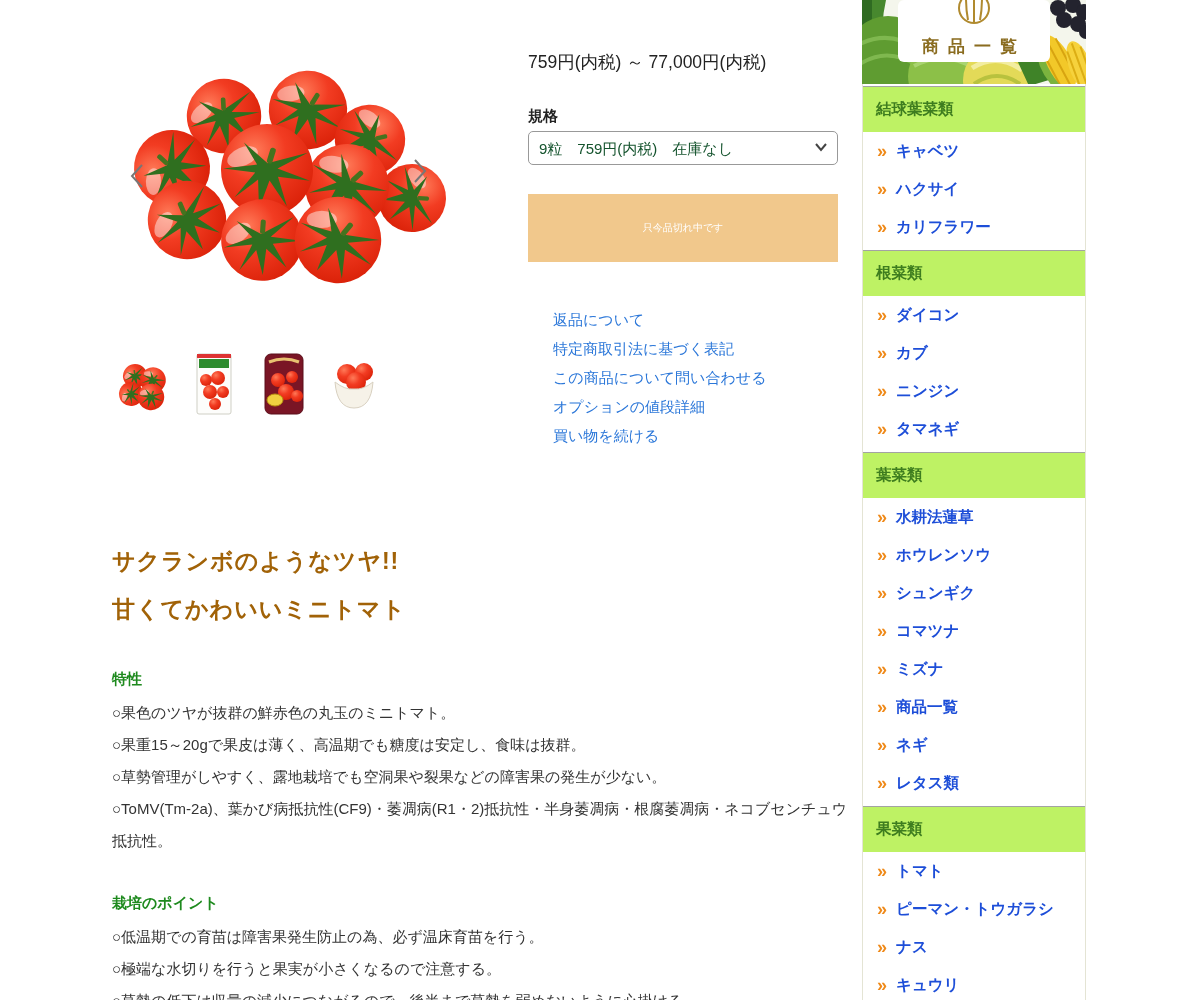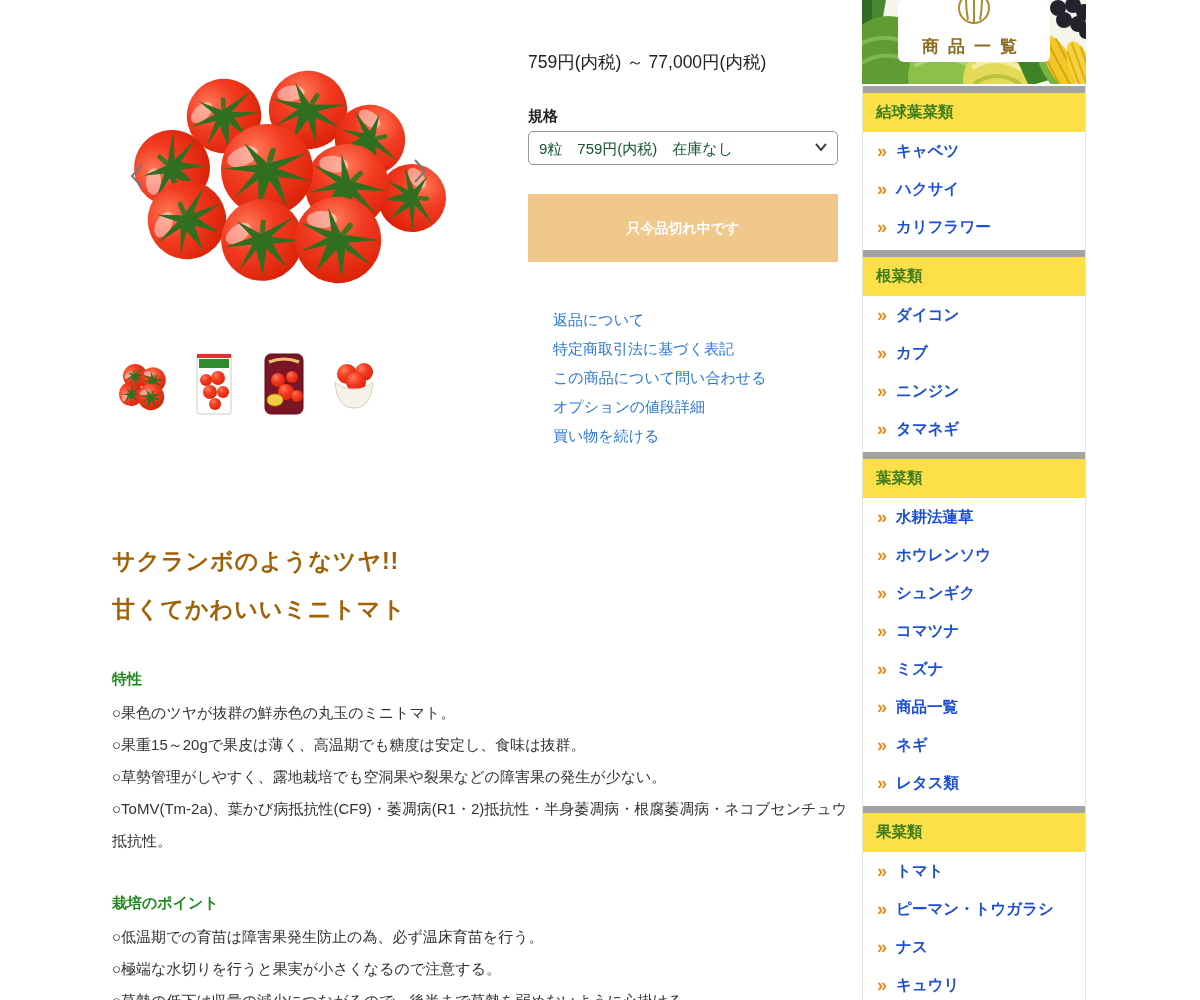--- a/index.html
+++ b/index.html
@@ -19,22 +19,22 @@
   #purchase { left:528px; top:0; width:310px; }
   #price { position:absolute; top:50px; left:0; font-size:17.5px; color:#222; }
   #spec-label { position:absolute; top:107px; left:0; font-size:15px; font-weight:bold; }
   #select-wrap { position:absolute; top:131px; left:0; width:310px; height:34px; }
   #spec-select { width:310px; height:34px; border:1px solid #999; border-radius:5px;
                  background:#fff; font-size:15px; padding:0 28px 0 10px;
                  -webkit-appearance:none; appearance:none;
                  font-family:"Liberation Sans","DejaVu Sans",sans-serif; color:#14532d; }
   #select-chev { position:absolute; right:11px; top:11px; pointer-events:none; }
   #soldout-btn { position:absolute; top:194px; left:0; width:310px; height:68px;
-                 background:#f1c88c; border:none; color:#fff; font-weight:bold;
-                 font-size:14px; text-align:center; line-height:68px; cursor:pointer;
+                 background:#f1c88c; border:none; color:#fff; font-weight:normal;
+                 font-size:10px; text-align:center; line-height:68px; cursor:pointer;
                  font-family:inherit; }
   #links { position:absolute; top:305px; left:25px; }
   #links a { display:block; color:#2b77d9; font-size:15px; line-height:29px;
              cursor:pointer; }
 
   
   #description { left:112px; top:0; width:748px; }
   .headline { position:absolute; font-size:23px; font-weight:bold; color:#a16207; letter-spacing:1px; }
   #headline1 { top:546px; }
   #headline2 { top:594px; }
@@ -44,21 +44,21 @@
   .bullets { position:absolute; width:748px; font-size:15px; color:#333; }
   #features-list { top:697px; }
   #cultivation-list { top:921px; }
   .bullets p { line-height:32px; }
 
   
   #sidebar { left:862px; top:0; width:224px; }
   #side-header-img { width:224px; height:84px; display:block; }
   #side-body { border-left:1px solid #e4e4d4; border-right:1px solid #e4e4d4; padding-top:2px; }
   .side-section { margin-bottom:4px; }
-  .side-cat { border-top:7px solid #a3a3a3; background:#fde047; height:46px;
+  .side-cat { border-top:1px solid #a3a3a3; background:#bef264; height:46px;
               padding:0 0 0 13px; display:flex; align-items:center;
               font-size:15.5px; font-weight:bold; color:#3e7d1f; }
   .side-item { height:38px; display:flex; align-items:center; padding-left:14px;
                background:#fff; cursor:pointer; }
   .chev { color:#ef8a1a; font-weight:bold; font-size:18px; margin-right:11px;
           letter-spacing:-2px; line-height:1; }
   .side-item-label { font-size:15.5px; font-weight:bold; color:#1d4ed8; }
 </style>
 </head>
 <body>

